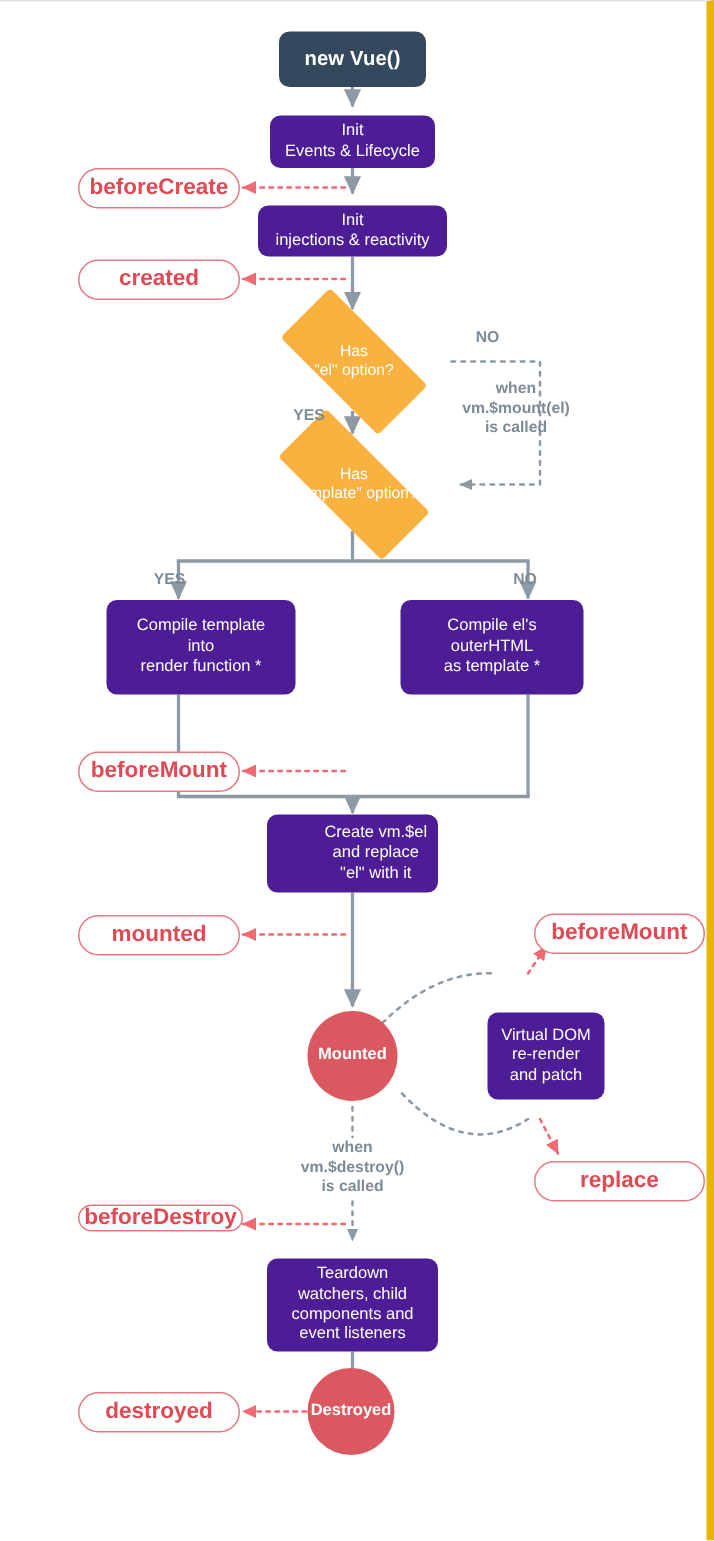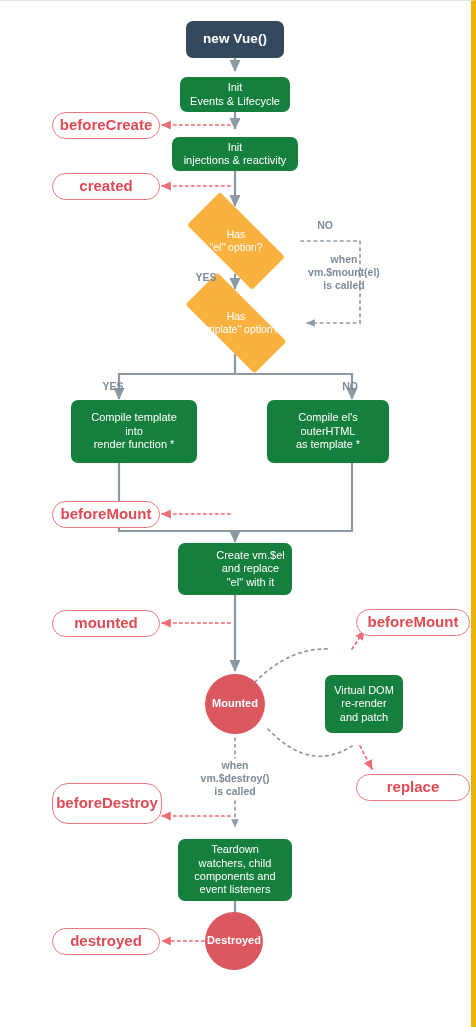--- a/index.html
+++ b/index.html
@@ -39,21 +39,21 @@
   }
   .node-root {
     background: #35495e;
     color: #ffffff;
     border-radius: 7px;
     font-size: 13.5px;
     font-weight: bold;
     letter-spacing: .1px;
   }
   .node-proc {
-    background: #15803d;
+    background: #4c1d95;
     color: #ffffff;
     border-radius: 7px;
     font-size: 11px;
   }
   .node-state {
     background: #db5860;
     color: #ffffff;
     border-radius: 50%;
     font-size: 11px;
     font-weight: bold;
@@ -235,21 +235,21 @@
   </div>
 
   <div class="node node-hook" style="left:356px; top:608px; width:114px; height:27px;">
     <span>beforeMount</span>
   </div>
 
   <div class="node node-hook" style="left:356px; top:773px; width:114px; height:27px;">
     <span>replace</span>
   </div>
 
-  <div class="node node-hook" style="left:52px; top:782px; width:110px; height:41px;">
+  <div class="node node-hook" style="left:52px; top:802px; width:110px; height:18px;">
     <span>beforeDestroy</span>
   </div>
 
   <div class="node node-hook" style="left:52px; top:927px; width:108px; height:27px;">
     <span>destroyed</span>
   </div>
 
   <div class="label" style="left:303px; top:218px; width:44px;">NO</div>
 
   <div class="label" style="left:186px; top:270px; width:40px;">YES</div>

